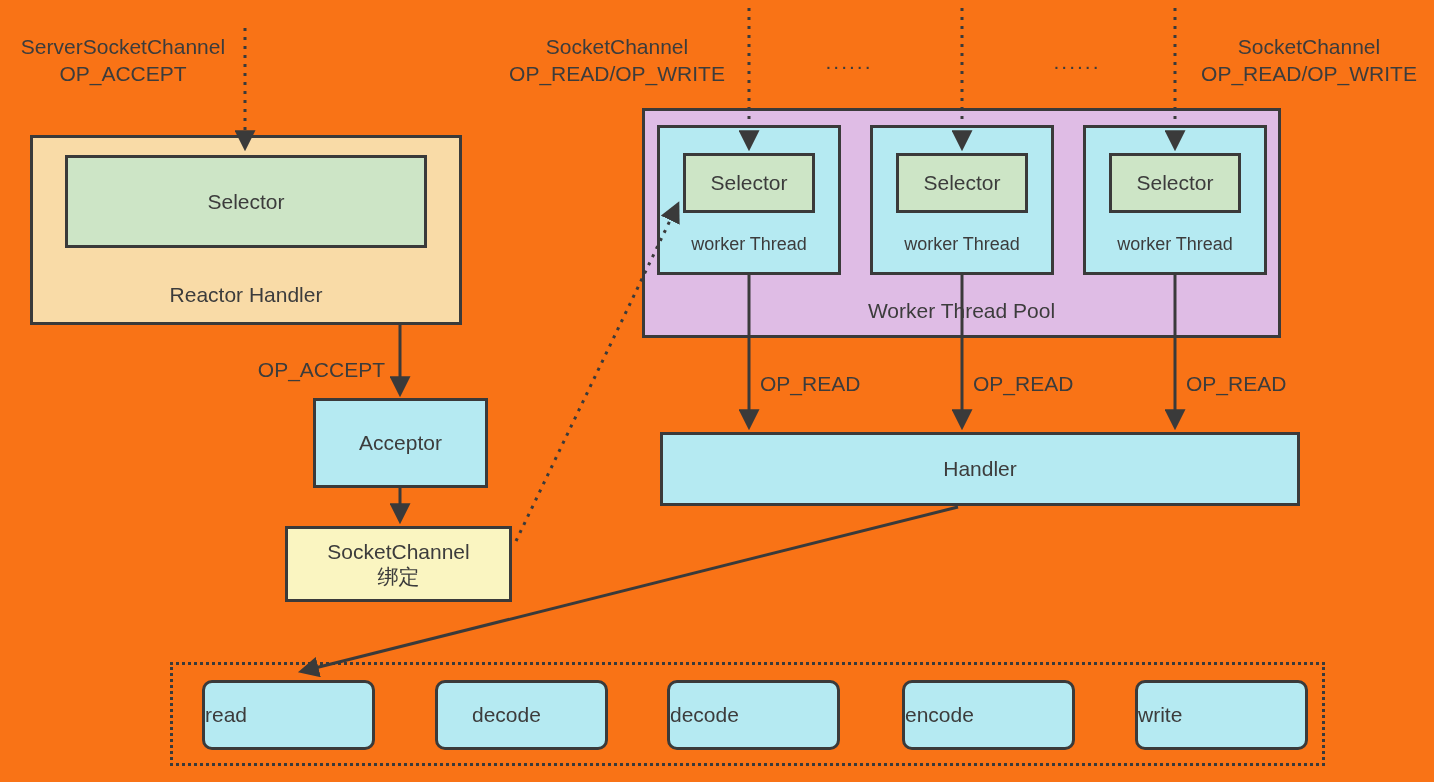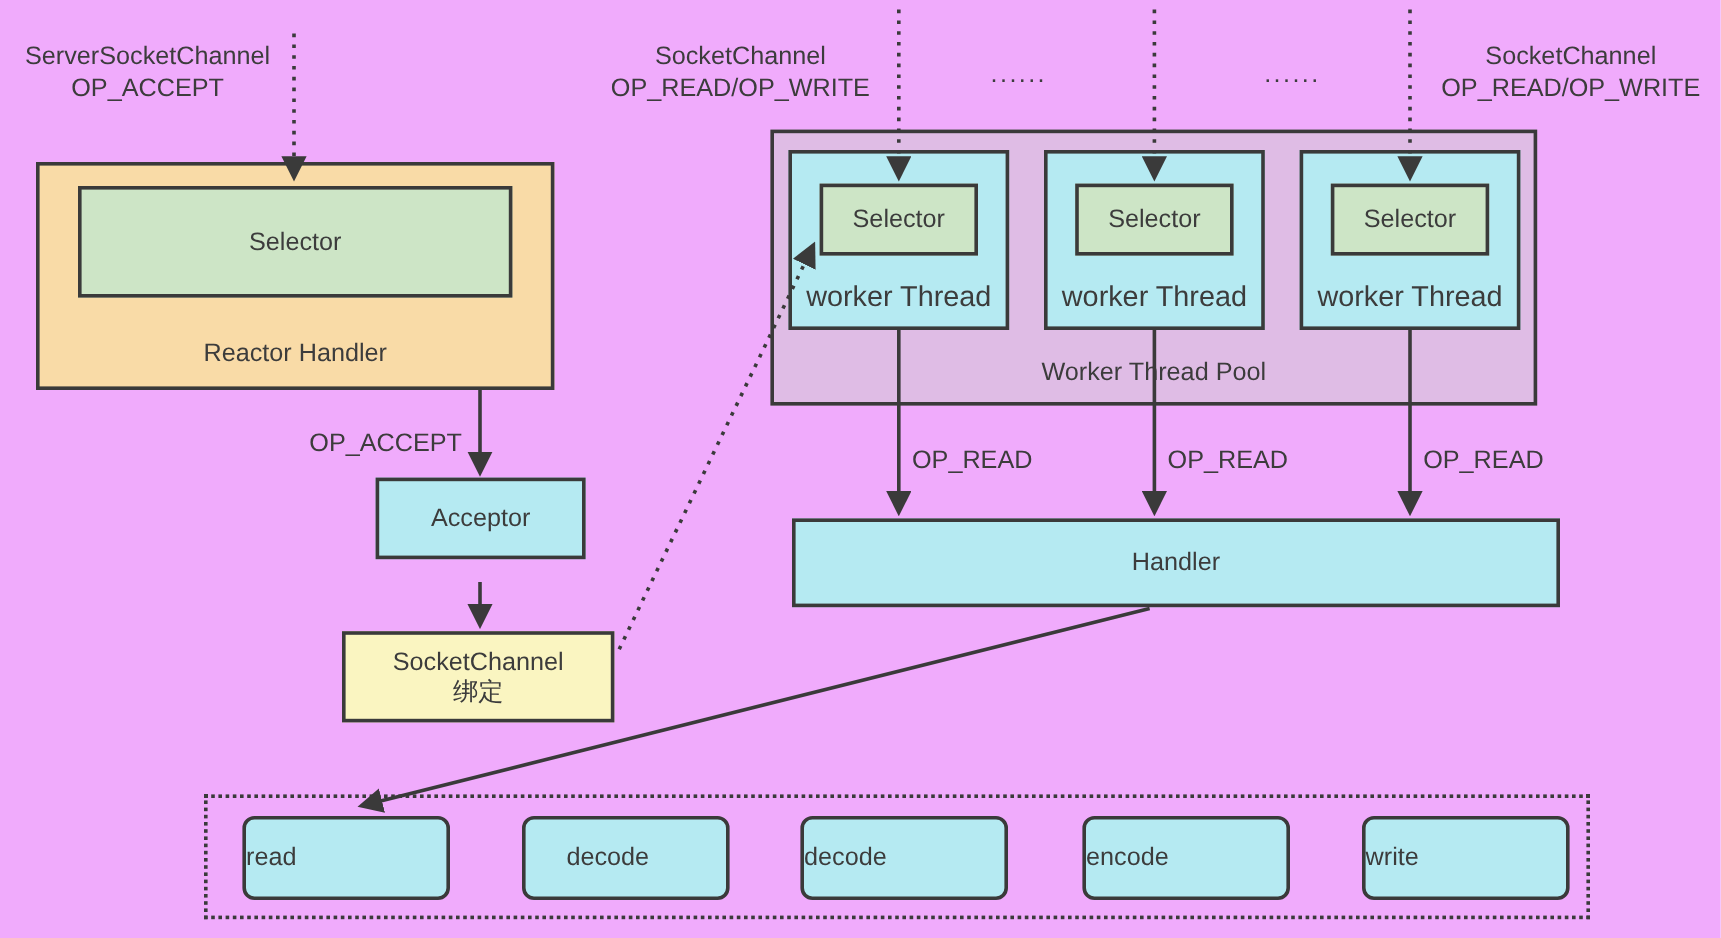--- a/index.html
+++ b/index.html
@@ -8,21 +8,21 @@
     --c-orange:#f9dba7;
     --c-green:#cde5c6;
     --c-cyan:#b5eaf2;
     --c-purple:#dfbce5;
     --c-yellow:#faf5c1;
   }
   html,body{margin:0;padding:0;background:#ffffff;}
   #canvas{
     position:relative;
     width:1434px;height:782px;
-    background:#f0abfc;
+    background:#f97316;
     font-family:"Liberation Sans","DejaVu Sans",sans-serif;
     color:var(--c-text);
     font-size:21px;
     overflow:hidden;
   }
   .abs{position:absolute;box-sizing:border-box;}
   .box{
     position:absolute;box-sizing:border-box;
     border:3px solid var(--c-line);
     display:flex;align-items:center;justify-content:center;
@@ -36,37 +36,37 @@
   #label-socket-left{left:494px;top:33px;width:246px;}
   #label-socket-right{left:1186px;top:33px;width:246px;}
   #ellipsis-left{left:818px;top:48px;width:62px;letter-spacing:2px;}
   #ellipsis-right{left:1046px;top:48px;width:62px;letter-spacing:2px;}
 
   
   #reactor-box{left:30px;top:135px;width:432px;height:190px;background:var(--c-orange);}
   #reactor-selector{left:65px;top:155px;width:362px;height:93px;background:var(--c-green);}
   #reactor-title{left:30px;top:281px;width:432px;}
   #op-accept-label{left:150px;top:356px;width:235px;}
-  #acceptor-box{left:313px;top:398px;width:175px;height:68px;background:var(--c-cyan);}
+  #acceptor-box{left:313px;top:398px;width:175px;height:90px;background:var(--c-cyan);}
   #bind-box{left:285px;top:526px;width:227px;height:76px;background:var(--c-yellow);line-height:25px;}
 
   
   #pool-box{left:642px;top:108px;width:639px;height:230px;background:var(--c-purple);}
   .worker-box{
     position:absolute;box-sizing:border-box;top:125px;width:184px;height:150px;
     background:var(--c-cyan);border:3px solid var(--c-line);
     display:flex;flex-direction:column;align-items:center;
   }
   #worker-1{left:657px;} #worker-2{left:870px;} #worker-3{left:1083px;}
   .worker-selector{
     margin-top:25px;width:132px;height:60px;box-sizing:border-box;
     background:var(--c-green);border:3px solid var(--c-line);
     display:flex;align-items:center;justify-content:center;
   }
-  .worker-label{margin-top:21px;font-size:24px;}
+  .worker-label{margin-top:21px;font-size:18px;}
   #pool-title{left:642px;top:297px;width:639px;}
 
   
   #handler-box{left:660px;top:432px;width:640px;height:74px;background:var(--c-cyan);}
   .op-read{position:absolute;top:372px;}
   #op-read-1{left:760px;} #op-read-2{left:973px;} #op-read-3{left:1186px;}
 
   
   #pipeline-box{left:170px;top:662px;width:1155px;height:104px;border:3px dotted var(--c-line);}
   .step{

